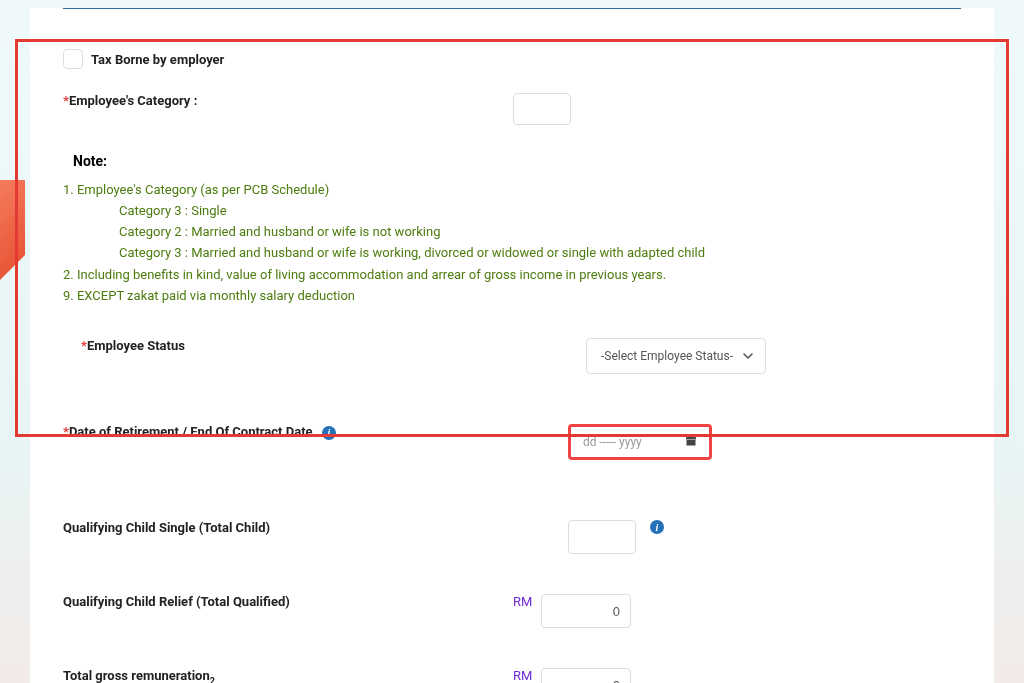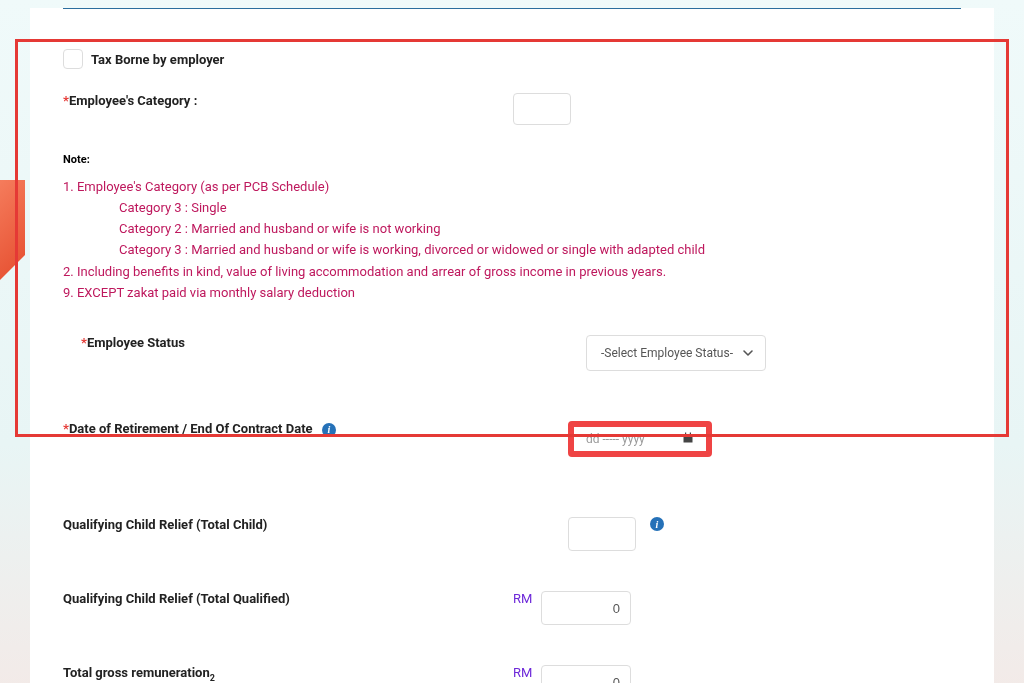--- a/index.html
+++ b/index.html
@@ -105,28 +105,29 @@
   }
   .num-input-child {
     width: 68px;
     height: 34px;
     border: 1px solid #ddd;
     border-radius: 4px;
     padding: 4px 10px;
     font-size: 13px;
   }
   .note-title {
-    font-size: 11px;
+    font-size: 14px;
     font-weight: 700;
     margin-bottom: 12px;
     margin-top: 28px;
+    margin-left: 10px;
   }
   .note-line {
     font-size: 13px;
-    color: #be185d;
+    color: #4d7c0f;
     margin-bottom: 2px;
     line-height: 1.45;
   }
   .note-indent {
     padding-left: 56px;
   }
   .note-block {
     margin-bottom: 4px;
   }
   .spacer-lg { height: 30px; }
@@ -152,21 +153,21 @@
     position: absolute;
     right: 12px;
     top: 50%;
     transform: translateY(-50%);
     pointer-events: none;
   }
   .select-chevron svg { display: block; }
   .date-box {
     width: 144px;
     height: 36px;
-    border: 6px solid #ef4444;
+    border: 3px solid #ef4444;
     border-radius: 4px;
     padding: 0 12px;
     font-size: 12px;
     color: #999;
     display: flex;
     align-items: center;
     justify-content: space-between;
     background: #fff;
   }
   .info-icon {
@@ -262,21 +263,21 @@
               <rect x="3" y="0.5" width="1.2" height="2.5" fill="#444"></rect>
               <rect x="7.8" y="0.5" width="1.2" height="2.5" fill="#444"></rect>
             </svg>
         </span>
       </div>
     </div>
 
     <div class="spacer-md"></div>
 
     <div class="field-row" style="margin-bottom:40px;">
-      <div class="field-label" style="flex:0 0 505px;">Qualifying Child Relief (Total Child)</div>
+      <div class="field-label" style="flex:0 0 505px;">Qualifying Child Single (Total Child)</div>
       <input class="num-input-child" type="text" style="">
       <span class="info-icon info-icon-inline">i</span>
     </div>
 
     <div class="field-row" style="margin-bottom:40px;">
       <div class="field-label">Qualifying Child Relief (Total Qualified)</div>
       <div class="currency-label">RM</div>
       <input class="num-input" type="text" value="0" style="">
     </div>
 

